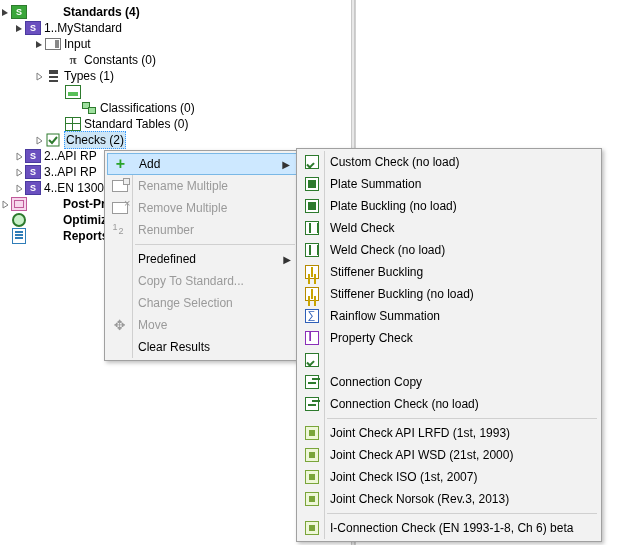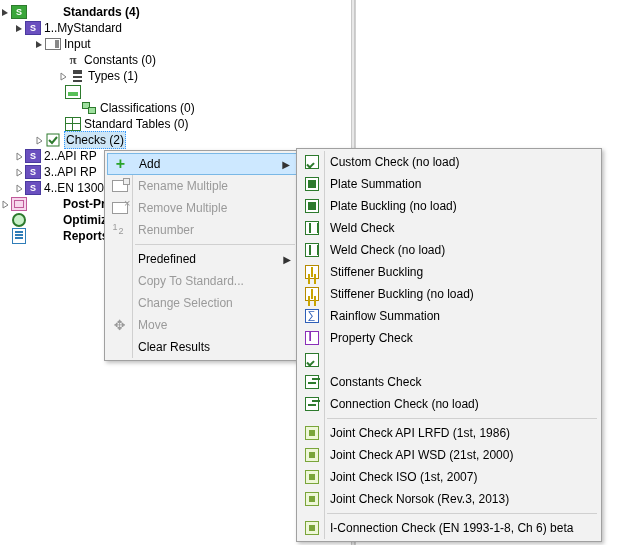--- a/index.html
+++ b/index.html
@@ -244,21 +244,21 @@
     </div>
 
     <div class="tree-row" style="padding-left:54px">
       <span class="exp"></span>
       <span class="icon">
           <span class="ico-pi">π</span>
         </span>
       <span class="label">Constants (0)</span>
     </div>
 
-    <div class="tree-row" style="padding-left:58px">
+    <div class="tree-row" style="padding-left:34px">
       <span class="exp">
         <svg width="9" height="9">
             <path d="M2 1 L7 5 L2 8 Z" fill="none" stroke="#808080"></path>
           </svg>
       </span>
       <span class="icon">
           <span class="ico-list"></span>
         </span>
       <span class="label">Types (1)</span>
     </div>
@@ -499,40 +499,40 @@
               <span class="si-box si-green si-check"></span>
             </span>
           </span>
       </div>
       <div class="menu-item">
         <span class="mi-icon">
             <span class="si">
               <span class="si-box si-green si-conn"></span>
             </span>
           </span>
-        <span class="mi-text">Constants Check</span>
+        <span class="mi-text">Connection Copy</span>
       </div>
       <div class="menu-item">
         <span class="mi-icon">
             <span class="si">
               <span class="si-box si-green si-conn"></span>
             </span>
           </span>
         <span class="mi-text">Connection Check (no load)</span>
       </div>
 
       <div class="menu-sep"></div>
 
       <div class="menu-item">
         <span class="mi-icon">
             <span class="si">
               <span class="si-joint"></span>
             </span>
           </span>
-        <span class="mi-text">Joint Check API LRFD (1st, 1986)</span>
+        <span class="mi-text">Joint Check API LRFD (1st, 1993)</span>
       </div>
       <div class="menu-item">
         <span class="mi-icon">
             <span class="si">
               <span class="si-joint"></span>
             </span>
           </span>
         <span class="mi-text">Joint Check API WSD (21st, 2000)</span>
       </div>
       <div class="menu-item">

